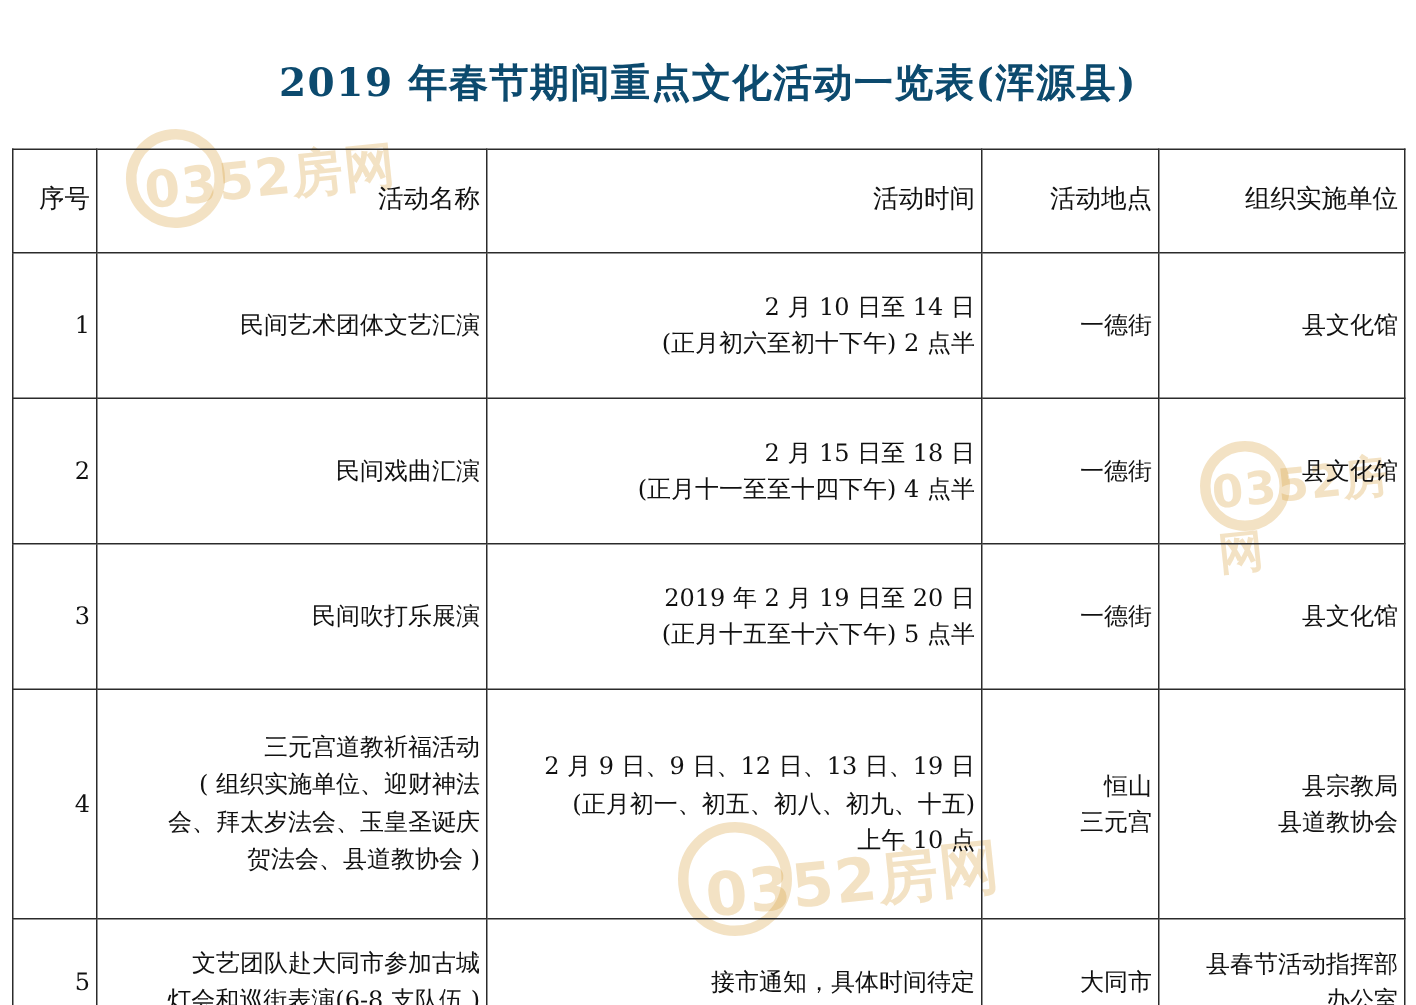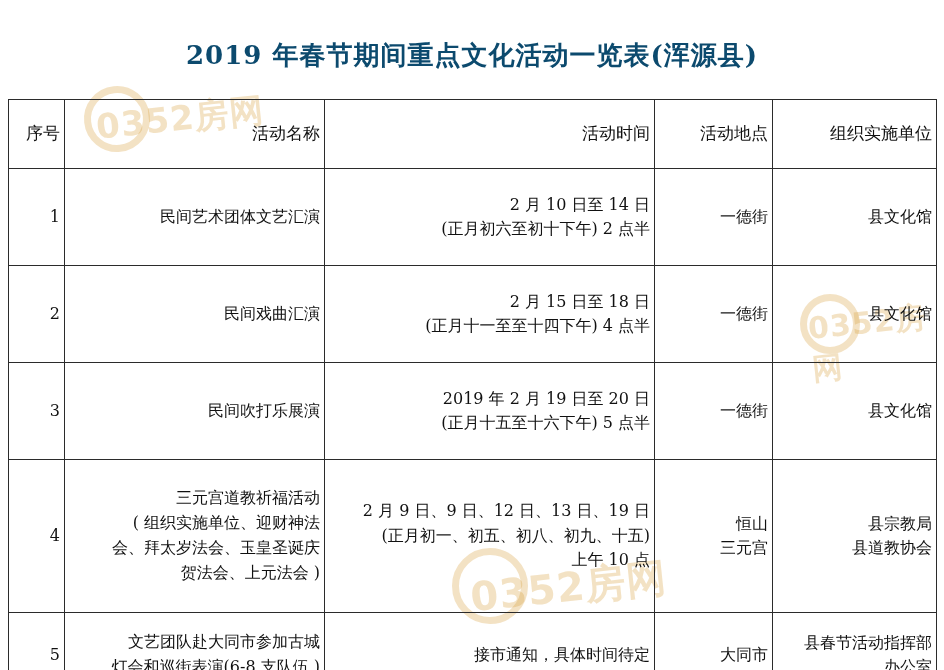--- a/index.html
+++ b/index.html
@@ -183,21 +183,21 @@
             <div>县文化馆</div>
           </td>
         </tr>
 
         <tr class="row-4">
           <td>4</td>
           <td class="cell-lines nowrap-block">
             <div>三元宫道教祈福活动</div>
             <div>( 组织实施单位、迎财神法</div>
             <div>会、拜太岁法会、玉皇圣诞庆</div>
-            <div>贺法会、上元法会 )</div>
+            <div>贺法会、县道教协会 )</div>
           </td>
           <td class="cell-lines nowrap-block left-align">
             <div>2 月 9 日、9 日、12 日、13 日、19 日</div>
             <div>(正月初一、初五、初八、初九、十五)</div>
             <div>上午 10 点</div>
           </td>
           <td class="cell-lines">
             <div>恒山</div>
             <div>三元宫</div>
           </td>

